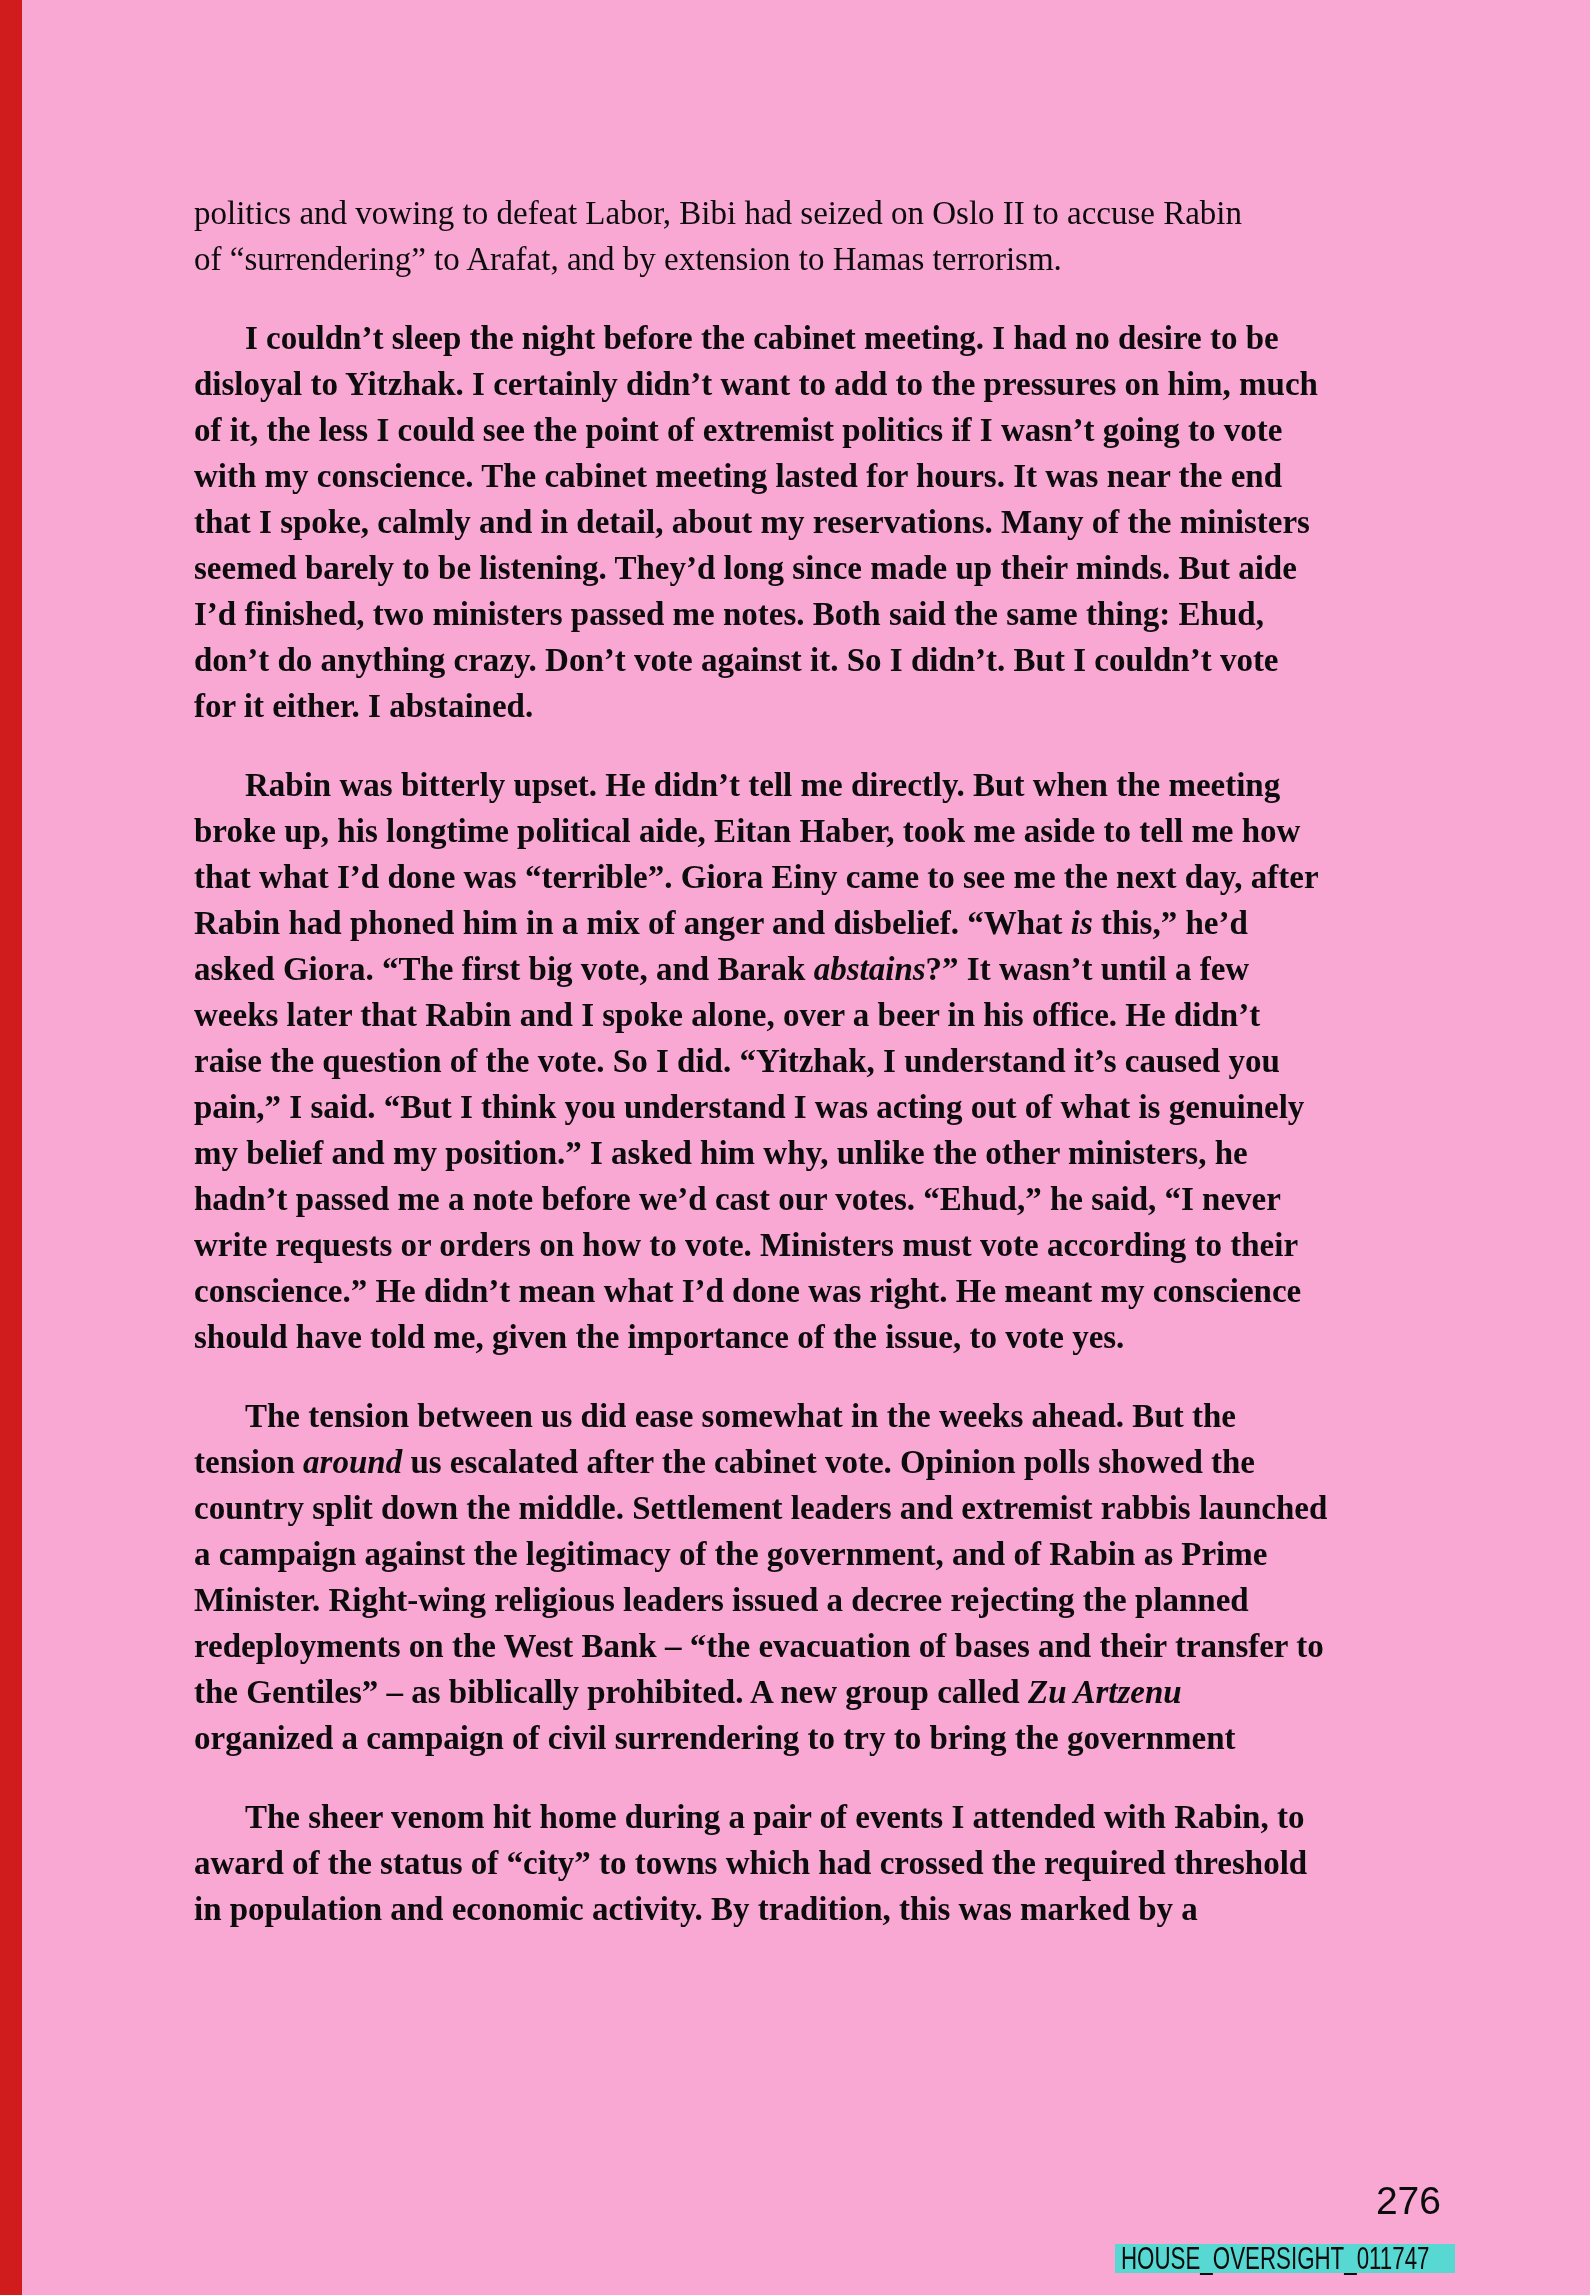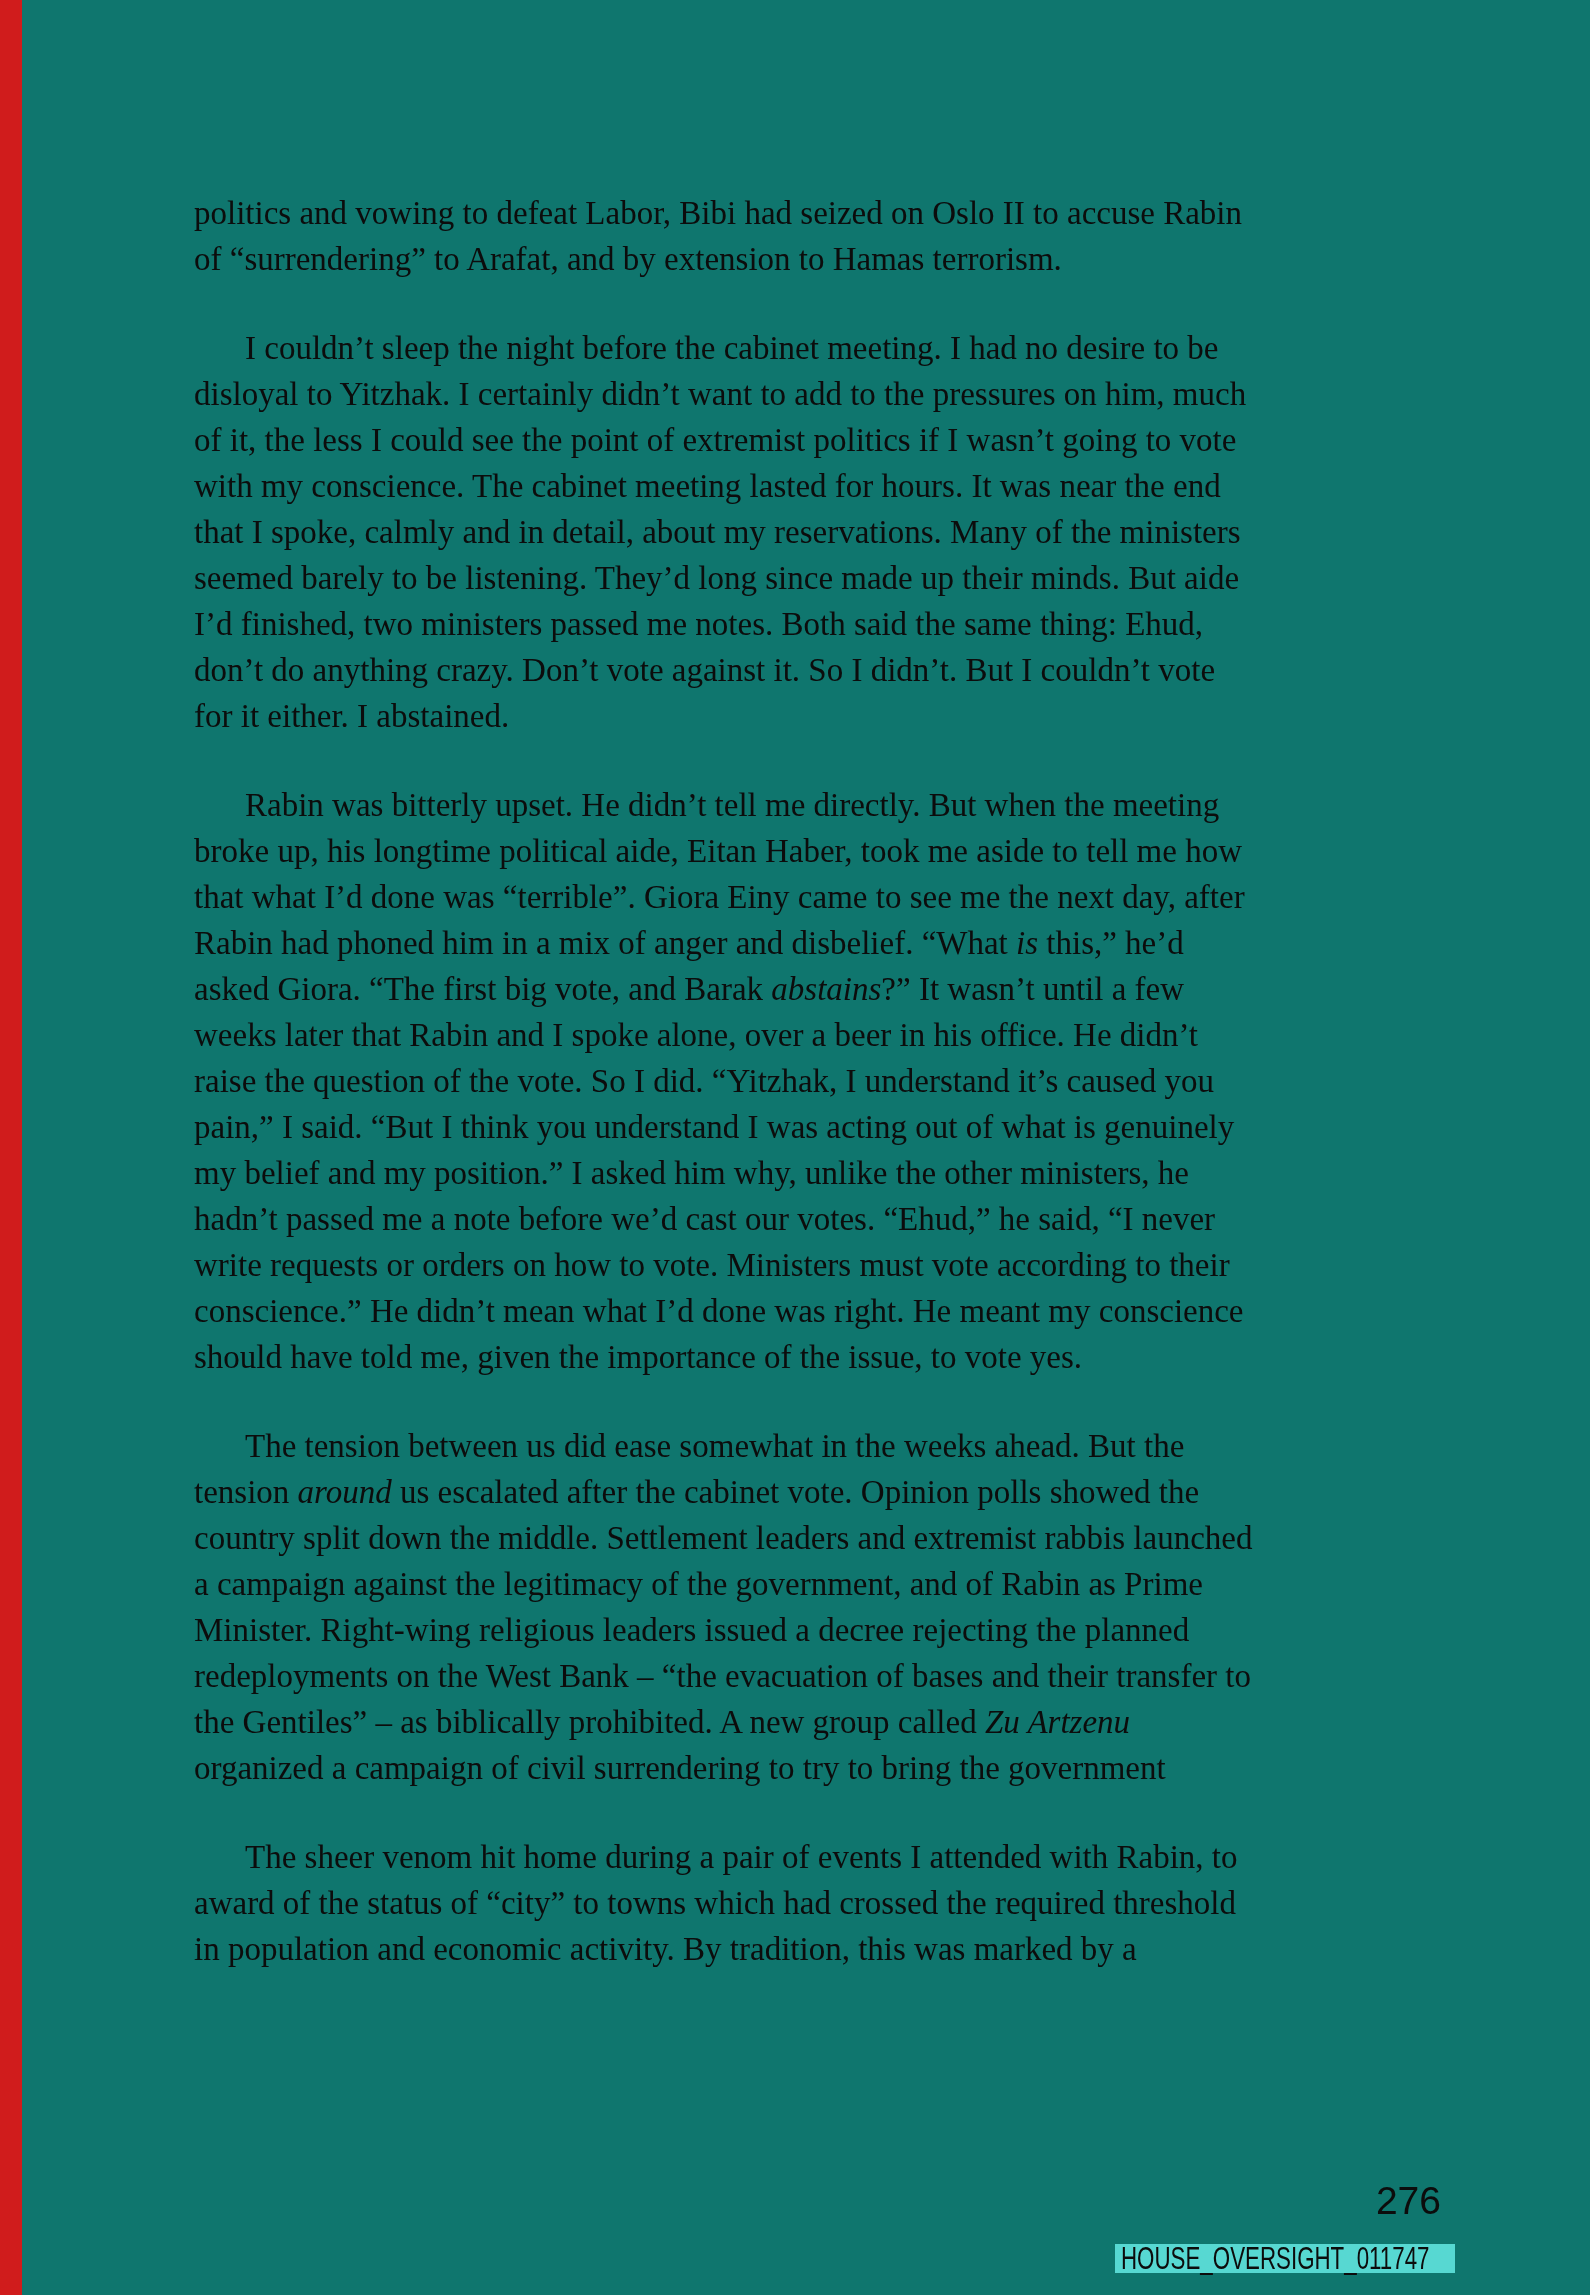--- a/index.html
+++ b/index.html
@@ -1,40 +1,40 @@
 <!DOCTYPE html>
 <html style="font-size:10.3px"><head>
 <meta charset="utf-8">
 <style>
   html, body { margin: 0; padding: 0; background: #ffffff; }
   .page {
     position: relative;
     width: 1591px;
     height: 2295px;
-    background: #0f766e;
+    background: #f9a8d4;
     overflow: hidden;
     font-family: "Liberation Serif", serif;
     color: #0c0c0c;
   }
   .edge-bar {
     position: absolute;
     left: 0; top: 0;
     width: 22px; height: 2295px;
     background: #d01c1c;
   }
   .body-text {
     position: absolute;
     left: 194px;
     top: 190px;
     width: 1239px;
     font-size: 33px;
     font-weight: 400;
   }
   .para { margin: 0; }
-  .para + .para { margin-top: 43px; }
+  .para + .para { margin-top: 33px; font-weight: bold; }
   .line {
     height: 46px;
     line-height: 46px;
     white-space: nowrap;
   }
   .line.first { padding-left: 51px; }
   .line i { font-style: italic; }
   .page-number {
     position: absolute;
     top: 2181px;

